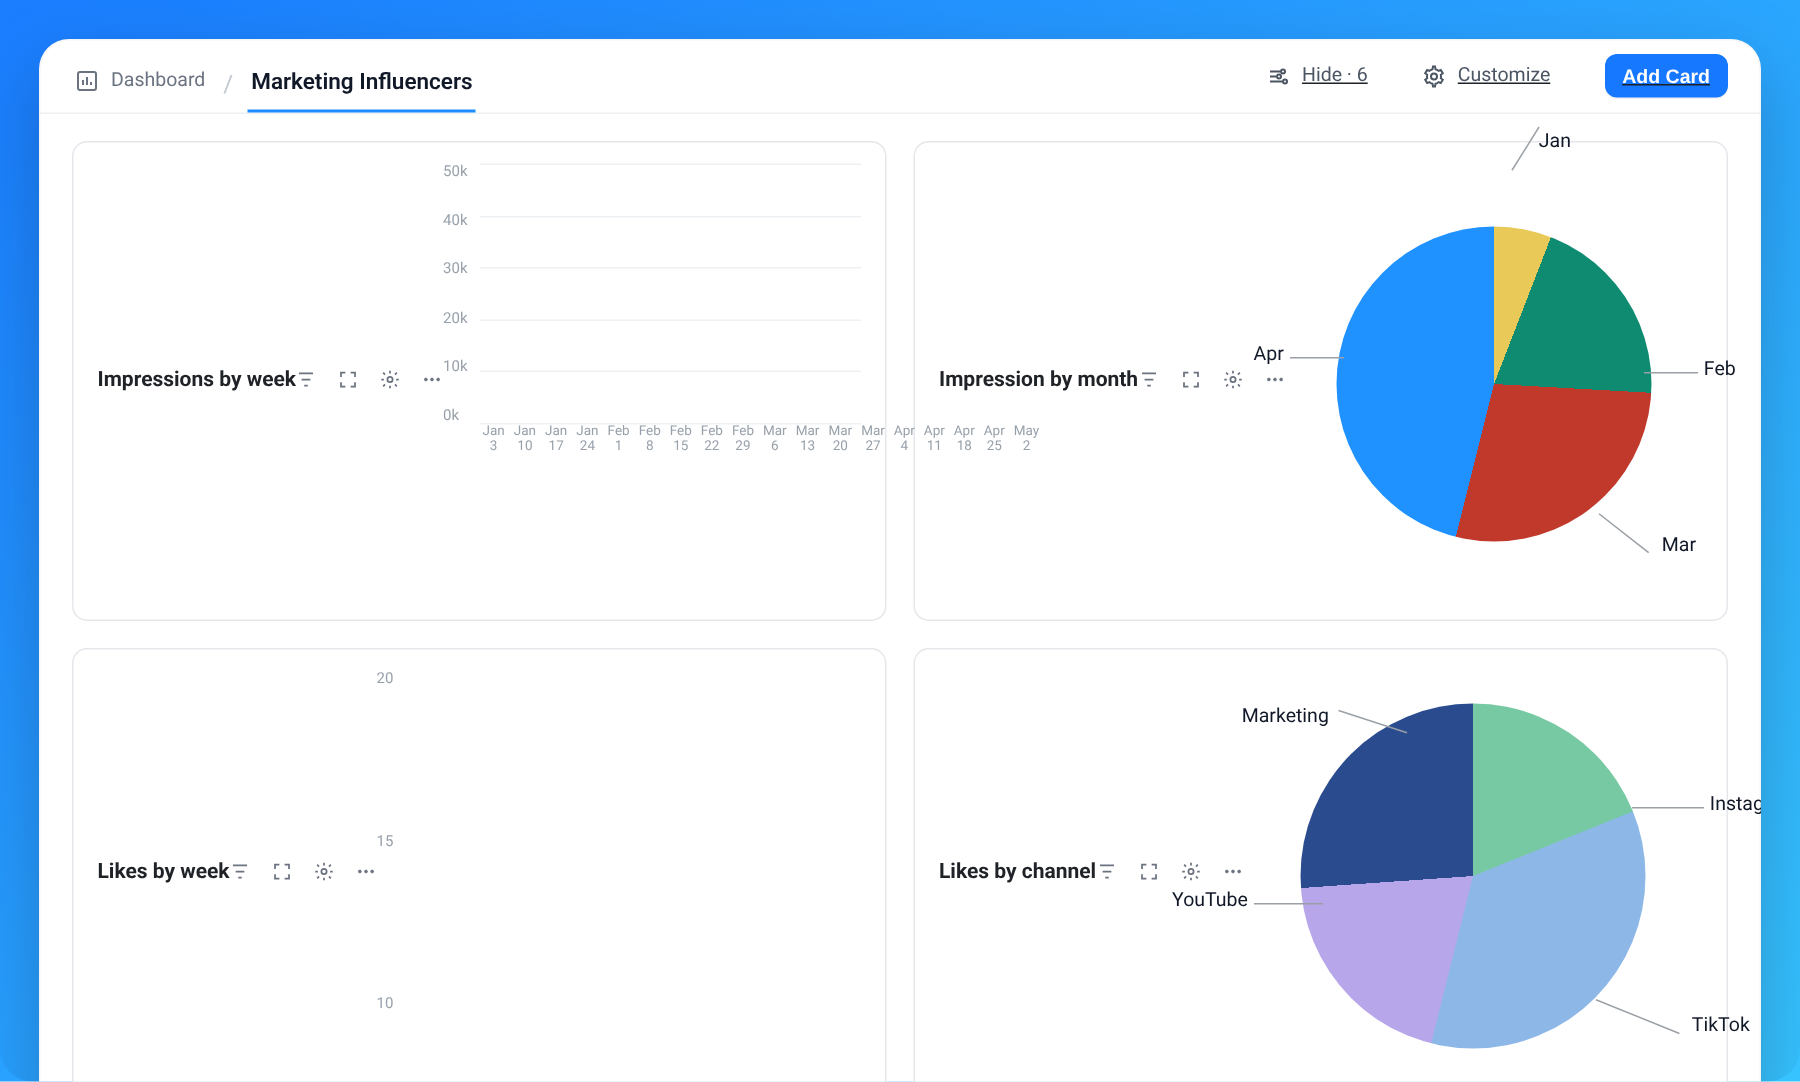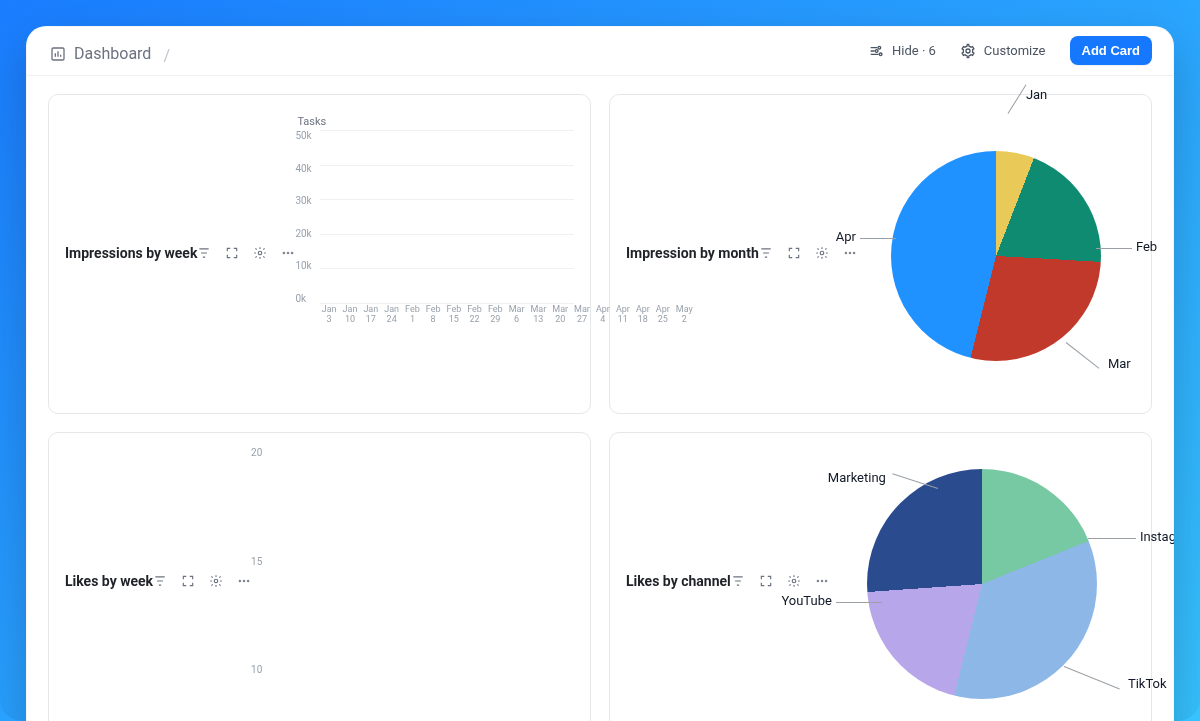--- a/index.html
+++ b/index.html
@@ -54,25 +54,25 @@
     overflow:hidden;
   }
 
   
   .topbar{
     display:flex;align-items:center;justify-content:space-between;
     padding:10px 22px 0 22px;
     border-bottom:1px solid var(--border2);
   }
   .breadcrumbs{display:flex;align-items:center;gap:10px;color:var(--muted);}
-  .bc-item{display:flex;align-items:center;gap:8px;font-size:16px;color:#6b7280;cursor:pointer;padding:8px 2px 12px;}
+  .bc-item{display:flex;align-items:center;gap:8px;font-size:13px;color:#6b7280;cursor:pointer;padding:8px 2px 12px;}
   .bc-item.active{color:#111827;font-weight:600;font-size:15px;border-bottom:2px solid var(--primary);padding-bottom:10px;}
   .bc-sep{color:#c2c7cf;}
 
-  .top-actions{display:flex;align-items:center;gap:24px;padding-bottom:10px;}
+  .top-actions{display:flex;align-items:center;gap:36px;padding-bottom:10px;text-decoration:underline;}
   .action{display:inline-flex;align-items:center;gap:8px;color:#4b5563;font-size:13px;cursor:pointer;}
   .btn{
     display:inline-flex;align-items:center;gap:6px;
     background:var(--primary-strong);color:#fff;border:none;border-radius:8px;
     padding:7px 12px;font-weight:600;font-size:13px;cursor:pointer;
     box-shadow:0 1px 0 rgba(0,0,0,.05);
     text-align:center;
   }
 
   
@@ -144,20 +144,23 @@
         <div class="bc-item">
           <span>
             <svg width="16" height="16" viewBox="0 0 24 24" fill="none" stroke="#6b7280" stroke-width="2">
                 <rect x="3" y="3" width="18" height="18" rx="2"></rect>
                 <path d="M8 16v-5M12 16V8M16 16v-3"></path>
               </svg>
           </span>
           <span>Dashboard</span>
         </div>
         <span class="bc-sep">/</span>
+        <div class="bc-item active">
+          <span>Marketing Influencers</span>
+        </div>
       </div>
 
       <div class="top-actions">
         <div class="action">
           <span>
             <svg width="16" height="16" viewBox="0 0 24 24" fill="none" stroke="#4b5563" stroke-width="2">
                 <path d="M4 7h10M4 12h6M4 17h12"></path>
                 <circle cx="17" cy="7" r="2"></circle>
                 <circle cx="13" cy="12" r="2"></circle>
                 <circle cx="19" cy="17" r="2"></circle>
@@ -206,21 +209,20 @@
                 <svg width="14" height="14" viewBox="0 0 24 24" fill="#6b7280">
                   <circle cx="5" cy="12" r="1.6"></circle>
                   <circle cx="12" cy="12" r="1.6"></circle>
                   <circle cx="19" cy="12" r="1.6"></circle>
                 </svg>
               </span>
           </div>
         </div>
 
         <div class="chart-body">
-          <div class="yaxis-title">Tasks</div>
           <div class="chart1">
             <div class="yaxis" id="yaxis1">
                 <div>50k</div>
                 <div>40k</div>
                 <div>30k</div>
                 <div>20k</div>
                 <div>10k</div>
                 <div>0k</div>
               </div>
             <div class="plot">

